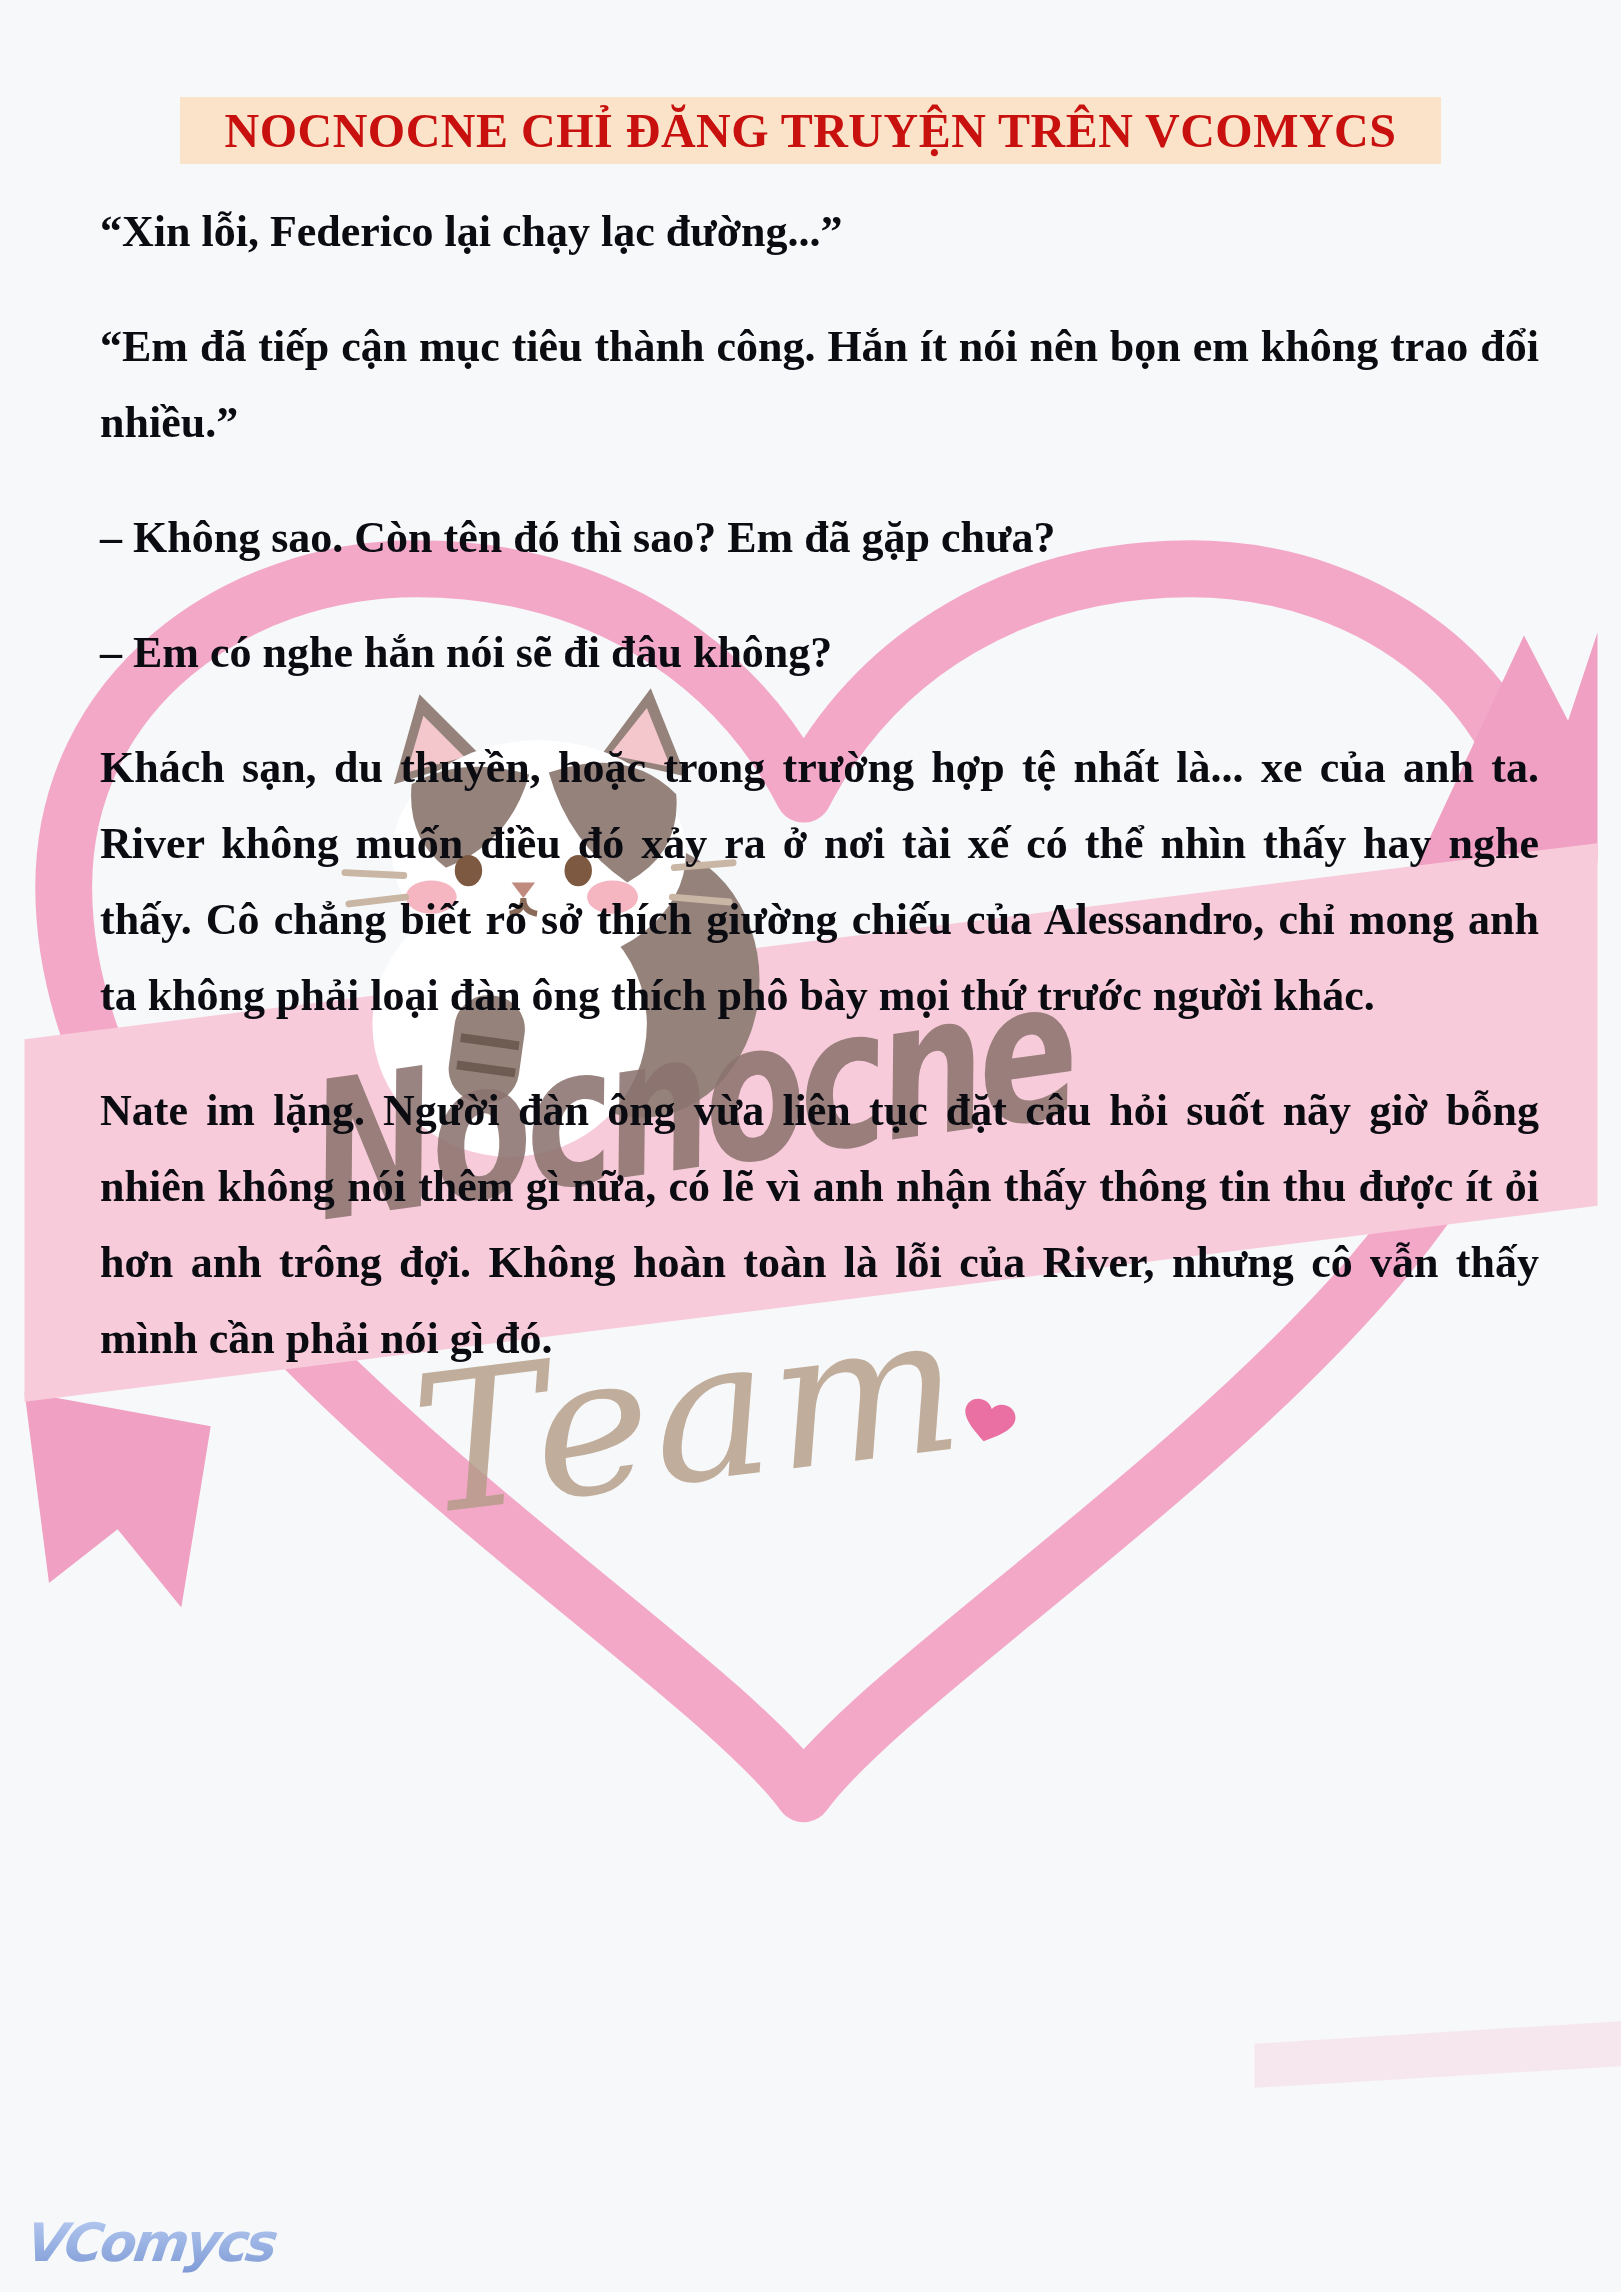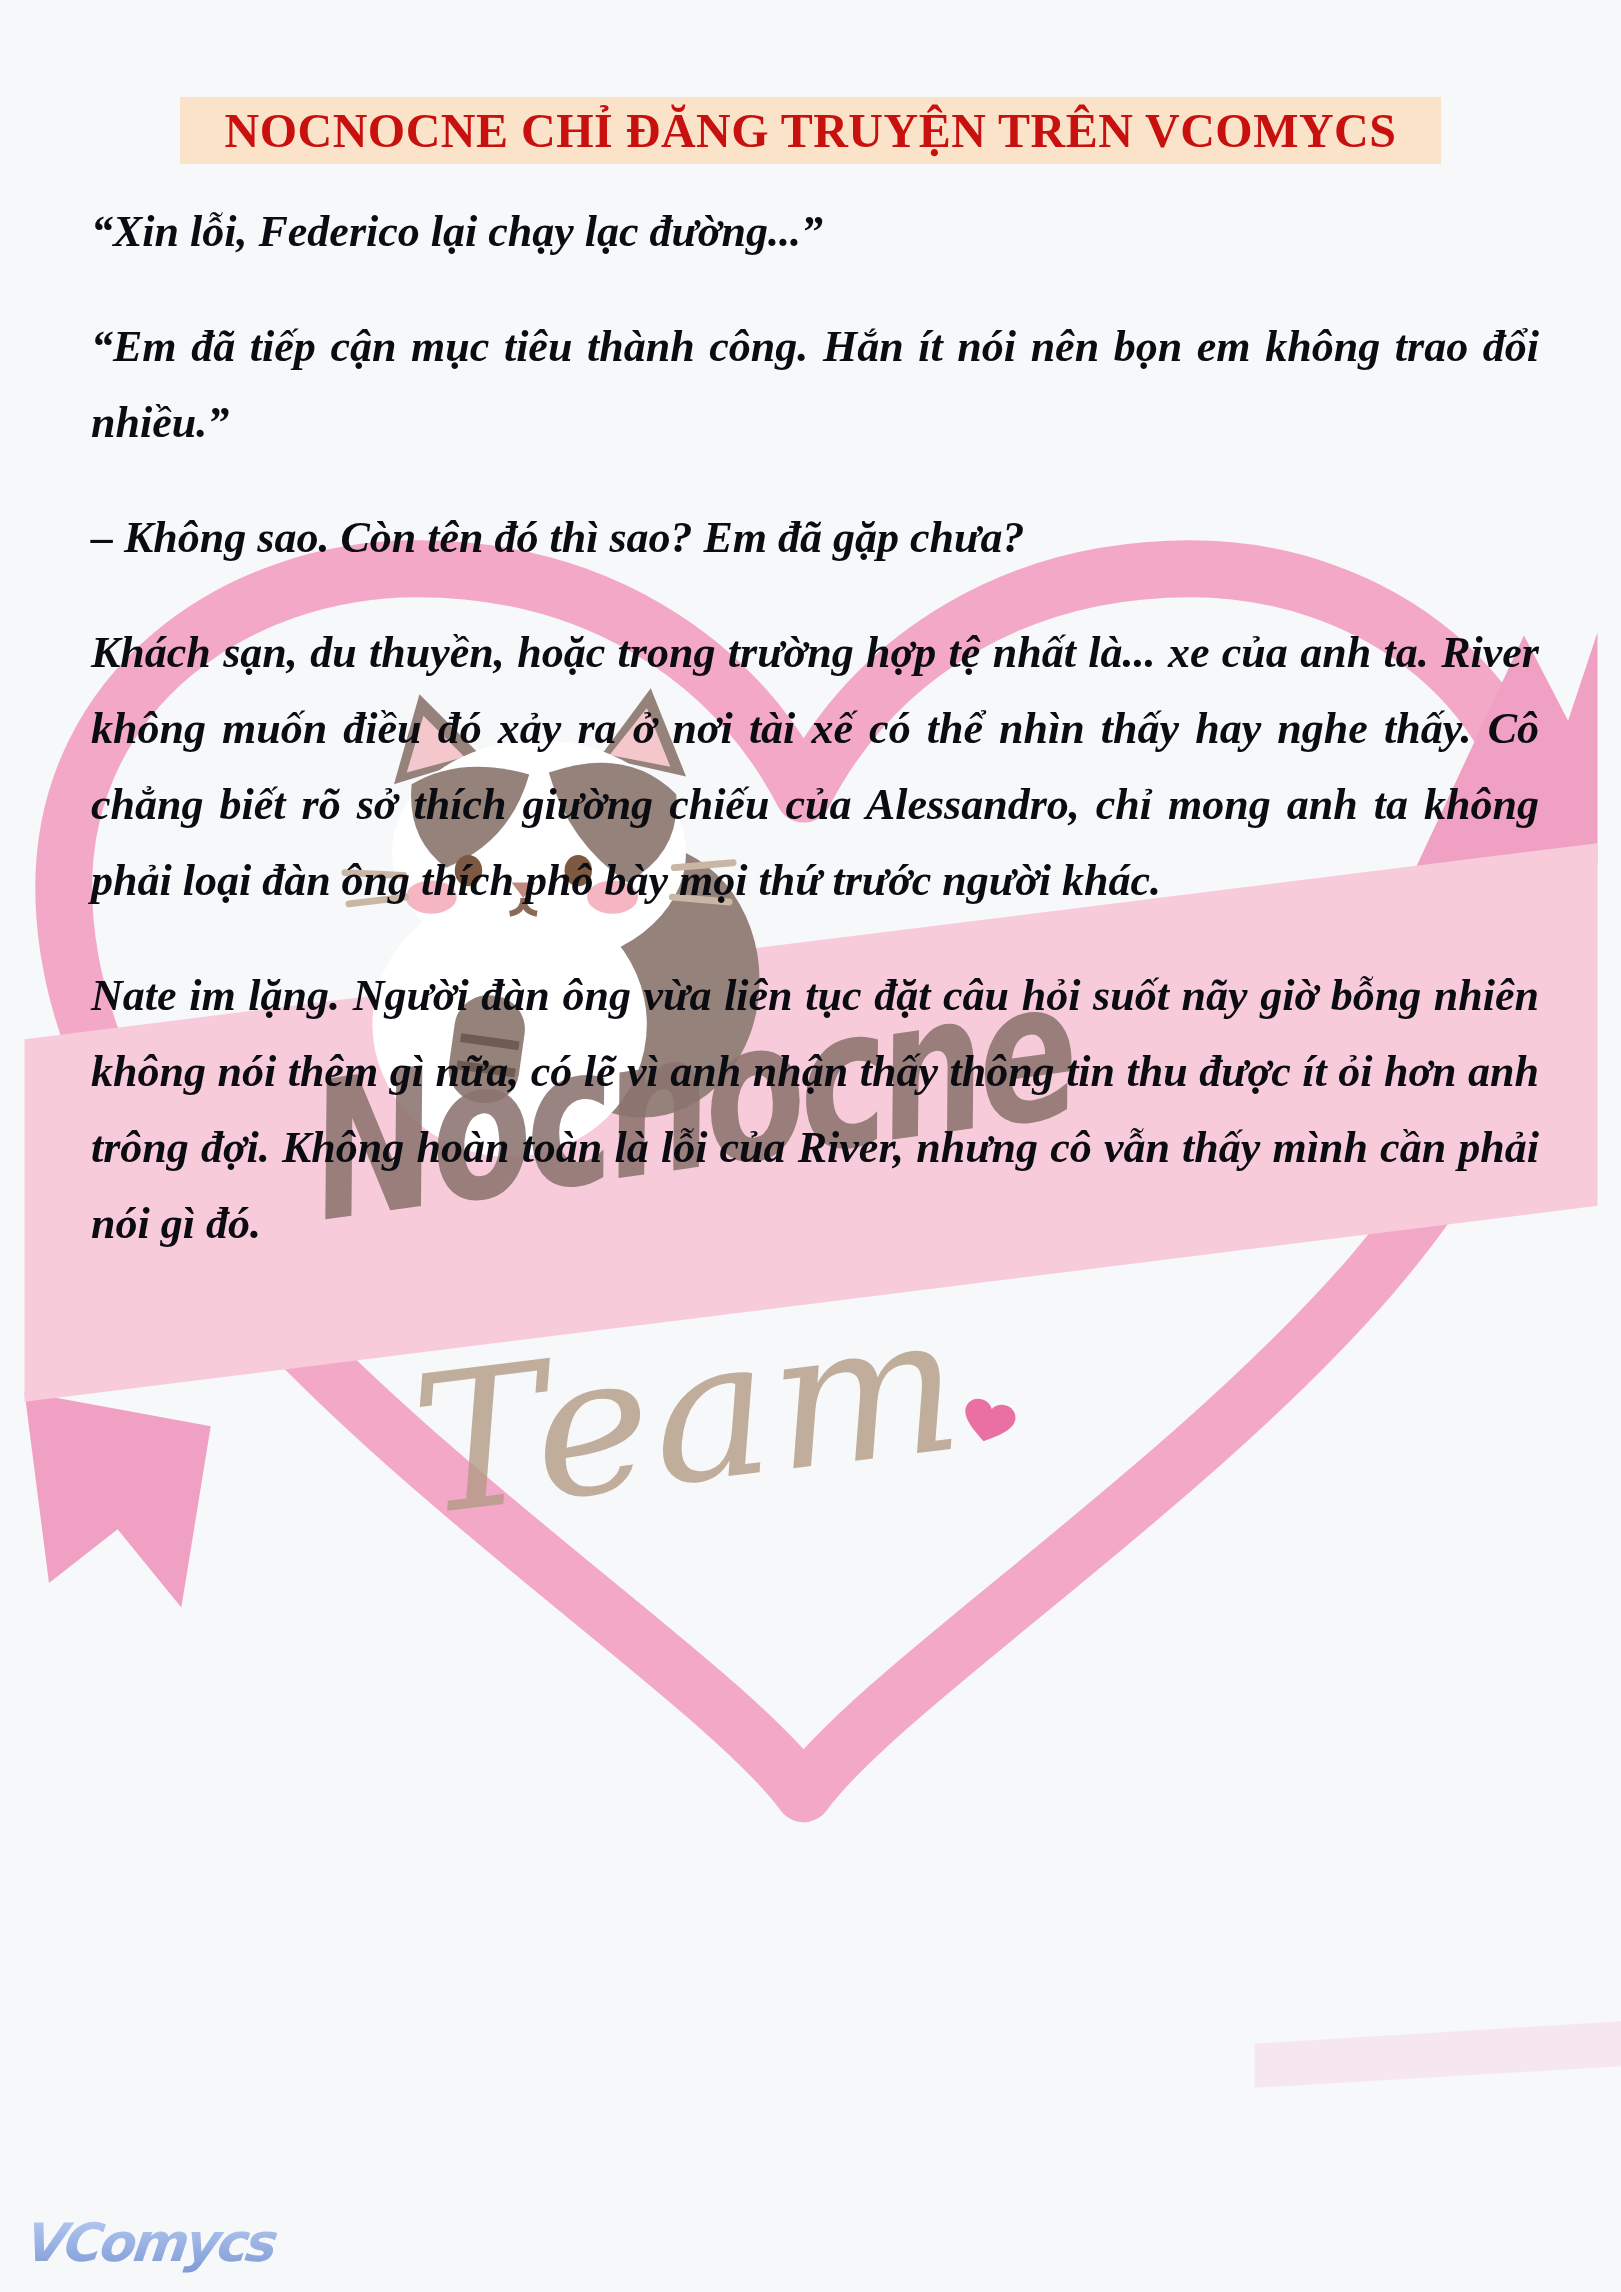--- a/index.html
+++ b/index.html
@@ -29,21 +29,21 @@
   .content{
     position:absolute;
     left:83px;top:194px;width:1456px;
     color:var(--text,#0B0B12);
     font-size:44px;
     line-height:76px;
     font-weight:bold;
     text-align:justify;
     z-index:2;
   }
-  .content p{margin:0 0 39px 8px;font-style:italic;}
+  .content p{margin:0 0 39px 17px;}
   .logo{position:absolute;left:21.6px;top:2194px;z-index:2;}
 </style>
 </head>
 <body>
 
 <div class="page">
 
   <svg class="wm" viewBox="0 0 1654 2339" aria-hidden="true">
 
     <path d="M 820 1830
@@ -99,20 +99,21 @@
 
     <path d="M 0 -8 C -7 -20 -26 -16 -26 -2 C -26 8 -12 18 0 26 C 12 18 26 8 26 -2 C 26 -16 7 -20 0 -8 Z" transform="translate(1010,1445) rotate(14)" style="fill:var(--accent-heart);opacity:0.9"></path>
   </svg>
 
   <div class="header">NOCNOCNE CHỈ ĐĂNG TRUYỆN TRÊN VCOMYCS</div>
 
   <div class="content">
       <p>“Xin lỗi, Federico lại chạy lạc đường...”</p>
       <p>“Em đã tiếp cận mục tiêu thành công. Hắn ít nói nên bọn em không trao đổi nhiều.”</p>
       <p>– Không sao. Còn tên đó thì sao? Em đã gặp chưa?</p>
+      <p>– Em có nghe hắn nói sẽ đi đâu không?</p>
       <p>Khách sạn, du thuyền, hoặc trong trường hợp tệ nhất là... xe của anh ta. River không muốn điều đó xảy ra ở nơi tài xế có thể nhìn thấy hay nghe thấy. Cô chẳng biết rõ sở thích giường chiếu của Alessandro, chỉ mong anh ta không phải loại đàn ông thích phô bày mọi thứ trước người khác.</p>
       <p>Nate im lặng. Người đàn ông vừa liên tục đặt câu hỏi suốt nãy giờ bỗng nhiên không nói thêm gì nữa, có lẽ vì anh nhận thấy thông tin thu được ít ỏi hơn anh trông đợi. Không hoàn toàn là lỗi của River, nhưng cô vẫn thấy mình cần phải nói gì đó.</p>
     </div>
 
   <svg class="logo" width="294" height="98" viewBox="0 0 300 100">
     <defs>
       <linearGradient id="lg" x1="0" y1="0" x2="0" y2="1">
         <stop offset="0" style="stop-color:var(--logo-a)"></stop>
         <stop offset="1" style="stop-color:var(--logo-b)"></stop>
       </linearGradient>

